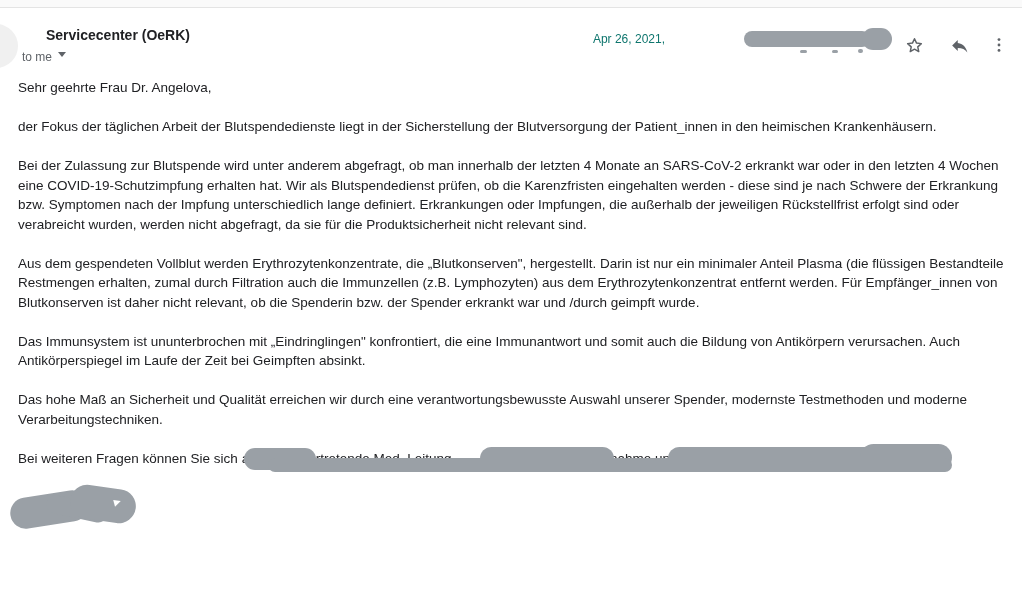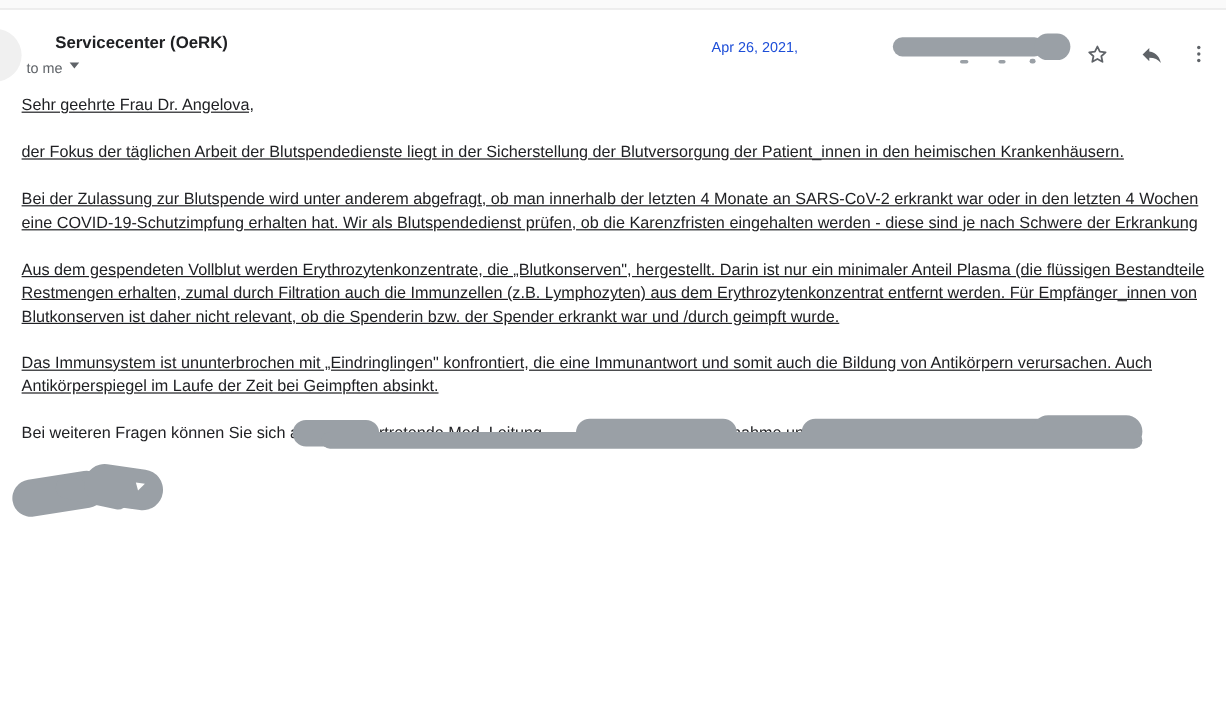--- a/index.html
+++ b/index.html
@@ -27,21 +27,21 @@
     font-size:12px; color:#5f6368; cursor:pointer;
     display:flex; gap:6px;
   }
   .caret-down {
     width:0; height:0; border-left:4px solid transparent;
     border-right:4px solid transparent; border-top:5px solid #5f6368;
     margin-top:2px;
   }
   .date-text {
     position:absolute; right:357px; top:24px;
-    font-size:12px; color:#1d4ed8; white-space:nowrap;
+    font-size:12px; color:#0f766e; white-space:nowrap;
   }
   .date-redaction {
     position:absolute; left:744px; top:23px;
     width:126px; height:16px; border-radius:9px; background:#9aa0a6;
   }
   .date-redaction::after {
     content:""; position:absolute; right:-22px; top:-3px;
     width:30px; height:22px; border-radius:12px; background:#9aa0a6;
   }
   .peek-mark { position:absolute; background:#9aa0a6; border-radius:2px; }
@@ -57,21 +57,21 @@
   .btn-star { left:901px; }
   .btn-reply { left:946px; }
   .btn-more { left:986px; }
 
   
   .email-body {
     padding:8px 18px 0 18px;
     font-size:13.5px; line-height:19.5px; color:#202124;
   }
   .para { margin:0 0 19.5px 0; }
-  .para .line { white-space:nowrap;text-decoration:underline; }
+  .para .line { white-space:nowrap; }
 
   
   .contact-line { position:relative; height:19.5px; margin-bottom:19.5px; white-space:nowrap; }
   .contact-prefix { position:relative; z-index:1; }
   .frag { position:absolute; top:0; z-index:1; white-space:nowrap; }
   .frag1 { left:246px; }
   .frag2 { left:592px; }
   .redact { position:absolute; background:#9aa0a6; z-index:2; }
   .rb1 { left:226px; top:-1px; width:72px; height:22px; border-radius:11px; }
   .rb2 { left:462px; top:-2px; width:134px; height:23px; border-radius:12px; }
@@ -133,29 +133,35 @@
 <div class="email-body">
   <div class="para">
       <div class="line">Sehr geehrte Frau Dr. Angelova,</div>
     </div>
   <div class="para">
       <div class="line">der Fokus der täglichen Arbeit der Blutspendedienste liegt in der Sicherstellung der Blutversorgung der Patient_innen in den heimischen Krankenhäusern.</div>
     </div>
   <div class="para">
       <div class="line">Bei der Zulassung zur Blutspende wird unter anderem abgefragt, ob man innerhalb der letzten 4 Monate an SARS-CoV-2 erkrankt war oder in den letzten 4 Wochen</div>
       <div class="line">eine COVID-19-Schutzimpfung erhalten hat. Wir als Blutspendedienst prüfen, ob die Karenzfristen eingehalten werden - diese sind je nach Schwere der Erkrankung</div>
+      <div class="line">bzw. Symptomen nach der Impfung unterschiedlich lange definiert. Erkrankungen oder Impfungen, die außerhalb der jeweiligen Rückstellfrist erfolgt sind oder</div>
+      <div class="line">verabreicht wurden, werden nicht abgefragt, da sie für die Produktsicherheit nicht relevant sind.</div>
     </div>
   <div class="para">
       <div class="line">Aus dem gespendeten Vollblut werden Erythrozytenkonzentrate, die „Blutkonserven", hergestellt. Darin ist nur ein minimaler Anteil Plasma (die flüssigen Bestandteile</div>
       <div class="line">Restmengen erhalten, zumal durch Filtration auch die Immunzellen (z.B. Lymphozyten) aus dem Erythrozytenkonzentrat entfernt werden. Für Empfänger_innen von</div>
       <div class="line">Blutkonserven ist daher nicht relevant, ob die Spenderin bzw. der Spender erkrankt war und /durch geimpft wurde.</div>
     </div>
   <div class="para">
       <div class="line">Das Immunsystem ist ununterbrochen mit „Eindringlingen" konfrontiert, die eine Immunantwort und somit auch die Bildung von Antikörpern verursachen. Auch</div>
       <div class="line">Antikörperspiegel im Laufe der Zeit bei Geimpften absinkt.</div>
+    </div>
+  <div class="para">
+      <div class="line">Das hohe Maß an Sicherheit und Qualität erreichen wir durch eine verantwortungsbewusste Auswahl unserer Spender, modernste Testmethoden und moderne</div>
+      <div class="line">Verarbeitungstechniken.</div>
     </div>
 
   <div class="contact-line">
     <span class="contact-prefix">Bei weiteren Fragen können Sie sich an </span>
     <span class="frag frag1">il, stellvertretende Med. Leitung</span>
     <span class="frag frag2">nahme unt</span>
     <div class="redact rb1"></div>
     <div class="redact rb2"></div>
     <div class="redact rb3"></div>
     <div class="redact rb-cap"></div>

